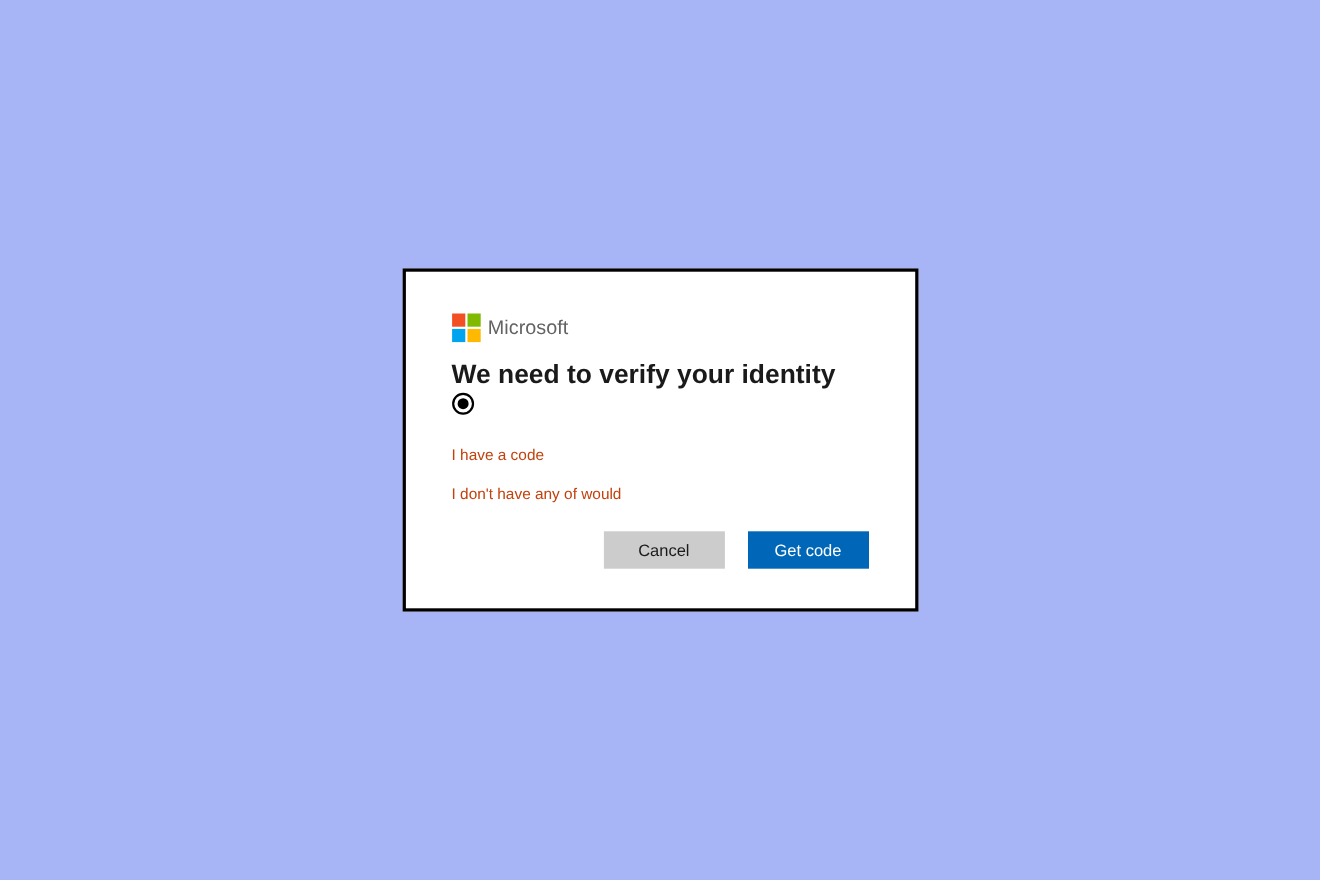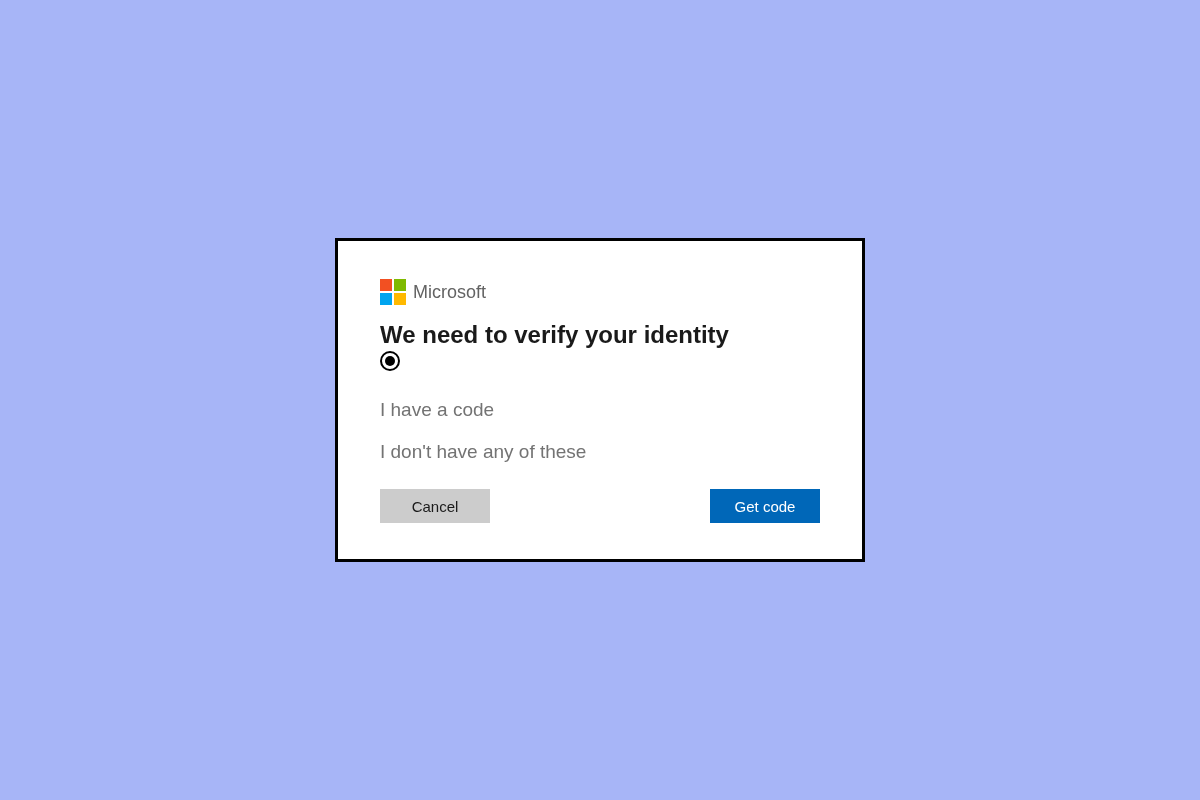--- a/index.html
+++ b/index.html
@@ -12,21 +12,21 @@
       height: 800px;
       background: #a7b5f7;
       display: flex;
       align-items: center;
       justify-content: center;
       font-family: "Segoe UI", Arial, sans-serif;
     }
     .dialog {
       background: #ffffff;
       border: 3px solid #000000;
-      width: 530px;
+      width: 469px;
       padding: 38px 42px 36px 42px;
       display: flex;
       flex-direction: column;
     }
     .brand {
       display: flex;
       align-items: center;
       gap: 7px;
       margin-bottom: 16px;
     }
@@ -71,31 +71,31 @@
       justify-content: center;
       cursor: pointer;
     }
     .radio .dot {
       width: 10px;
       height: 10px;
       background: #000;
       border-radius: 50%;
     }
     .link {
-      font-size: 19px;
-      color: #737373;
+      font-size: 14px;
+      color: #c2410c;
       cursor: pointer;
       margin-bottom: 20px;
       display: inline-block;
       width: fit-content;
     }
     .button-row {
       display: flex;
-      justify-content: space-between;
-      gap: 0;
+      justify-content: flex-end;
+      gap: 21px;
       margin-top: 6px;
     }
     .btn {
       min-width: 110px;
       height: 34px;
       border: none;
       font-size: 15px;
       cursor: pointer;
       font-family: inherit;
     }
@@ -128,20 +128,20 @@
 
   <div class="radio-row">
     <span class="radio">
       <span class="dot"></span>
     </span>
     <span></span>
   </div>
 
   <a class="link">I have a code</a>
 
-  <a class="link">I don't have any of these</a>
+  <a class="link">I don't have any of would</a>
 
   <div class="button-row">
     <button class="btn btn-secondary">Cancel</button>
     <button class="btn btn-primary">Get code</button>
   </div>
 
 </div>
 
 </body></html>

